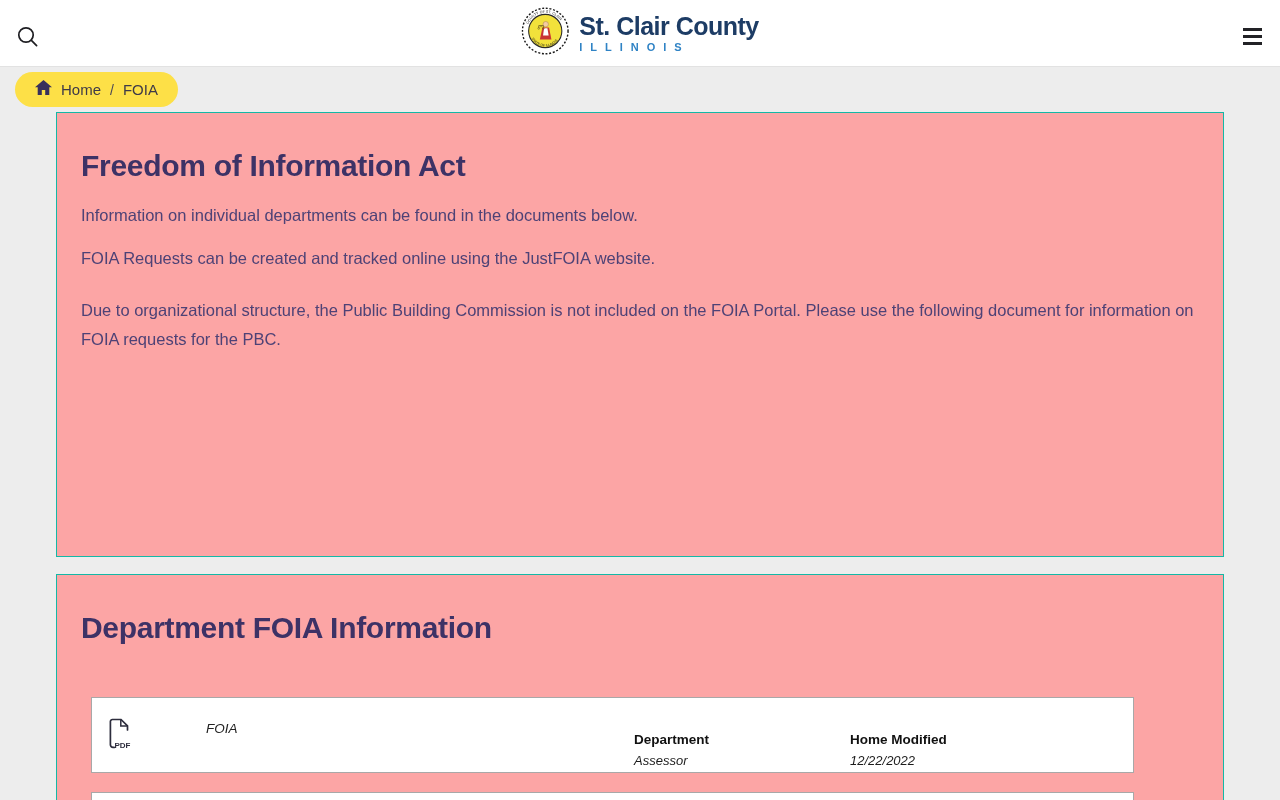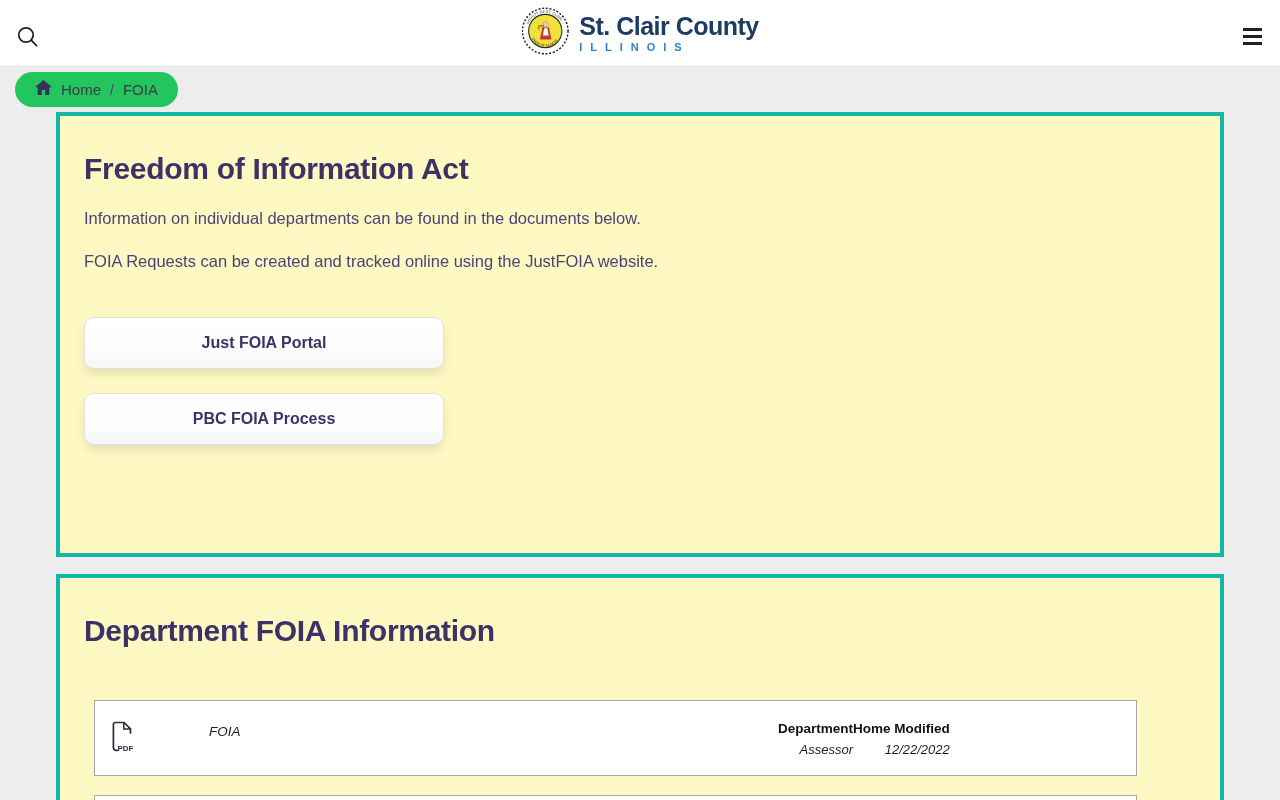--- a/index.html
+++ b/index.html
@@ -37,30 +37,30 @@
     position: absolute; right: 16px; top: 26px;
     background: none; border: none; padding: 2px; cursor: pointer;
     display: flex; flex-direction: column; gap: 4.5px;
   }
   .menu-btn .bar { width: 19px; height: 2.6px; background: #222226; }
 
   
   .breadcrumb-wrap { margin: 5px 0 0 15px; height: 35px; }
   .breadcrumb {
     display: inline-flex; align-items: center; gap: 9px;
-    background: #22c55e; border-radius: 18px; height: 35px; padding: 0 20px;
+    background: #fde047; border-radius: 18px; height: 35px; padding: 0 20px;
   }
   .breadcrumb .crumb-text { font-size: 15px; color: #3e3a48; }
   .breadcrumb .home-link { display: inline-flex; align-items: center; gap: 9px; cursor: pointer; text-decoration: none; }
   .breadcrumb .sep { font-size: 14px; color: #4a4656; }
 
   
   .card {
-    width: 1168px; margin-left: 56px; background: #fef9c3;
-    border: 4px solid #14b8a6;
+    width: 1168px; margin-left: 56px; background: #fca5a5;
+    border: 1px solid #14b8a6;
   }
   .card-foia { margin-top: 5px; height: 445px; padding: 36px 24px 0 24px; }
   .card-dept { margin-top: 17px; height: 600px; padding: 36px 24px 0 24px; }
 
   h1.section-title {
     margin: 0; font-size: 30px; font-weight: bold; color: #3d3266;
     letter-spacing: -0.3px; line-height: 1.15;
   }
   p.body-text {
     margin: 15px 0 0 0; font-size: 16.5px; color: #4e4276; line-height: 1.72;
@@ -87,21 +87,21 @@
   }
   .doc-row.partial { margin-top: 19px; height: 60px; }
   .doc-icon-box { width: 99px; padding-top: 2px; }
   .doc-title-col { width: 428px; }
   .doc-title {
     font-size: 16px; font-weight: bold; color: #111111; line-height: 1.25;
   }
   .doc-subtitle {
     font-size: 13.5px; font-style: italic; color: #222222; margin-top: 5px;
   }
-  .doc-meta-col { margin-top: 2px; text-align: right; }
+  .doc-meta-col { margin-top: 16px; }
   .doc-meta-col.dept { width: 216px; }
   .meta-label { font-size: 13.5px; font-weight: bold; color: #111111; }
   .meta-value { font-size: 13px; font-style: italic; color: #1c1c1c; margin-top: 6px; }
 </style>
 </head>
 <body>
 
 <header class="site-header">
 
   <button class="search-btn">
@@ -163,24 +163,23 @@
     <span class="crumb-text">FOIA</span>
   </div>
 </div>
 
 <section class="card card-foia">
   <h1 class="section-title">Freedom of Information Act</h1>
 
   <p class="body-text second">Information on individual departments can be found in the documents below.</p>
   <p class="body-text">FOIA Requests can be created and tracked online using the JustFOIA website.</p>
 
-  <button class="doc-button">Just FOIA Portal</button>
-
-
-  <button class="doc-button pbc">PBC FOIA Process</button>
+
+  <p class="body-text pbc-note">Due to organizational structure, the Public Building Commission is not included on the FOIA Portal. Please use the following document for information on FOIA requests for the PBC.</p>
+
 </section>
 
 <section class="card card-dept">
   <h1 class="section-title">Department FOIA Information</h1>
 
   <div class="doc-row">
     <div class="doc-icon-box">
       <span>
         <svg width="24" height="31" viewBox="0 0 24 31">
           <path d="M20.5 12 V7.8 L14 1.5 H5.4 A2 2 0 0 0 3.4 3.5 V26.8 A2.6 2.6 0 0 0 6 29.4 H7.2" fill="none" stroke="#2d2d3d" stroke-width="1.7" stroke-linecap="round"></path>

